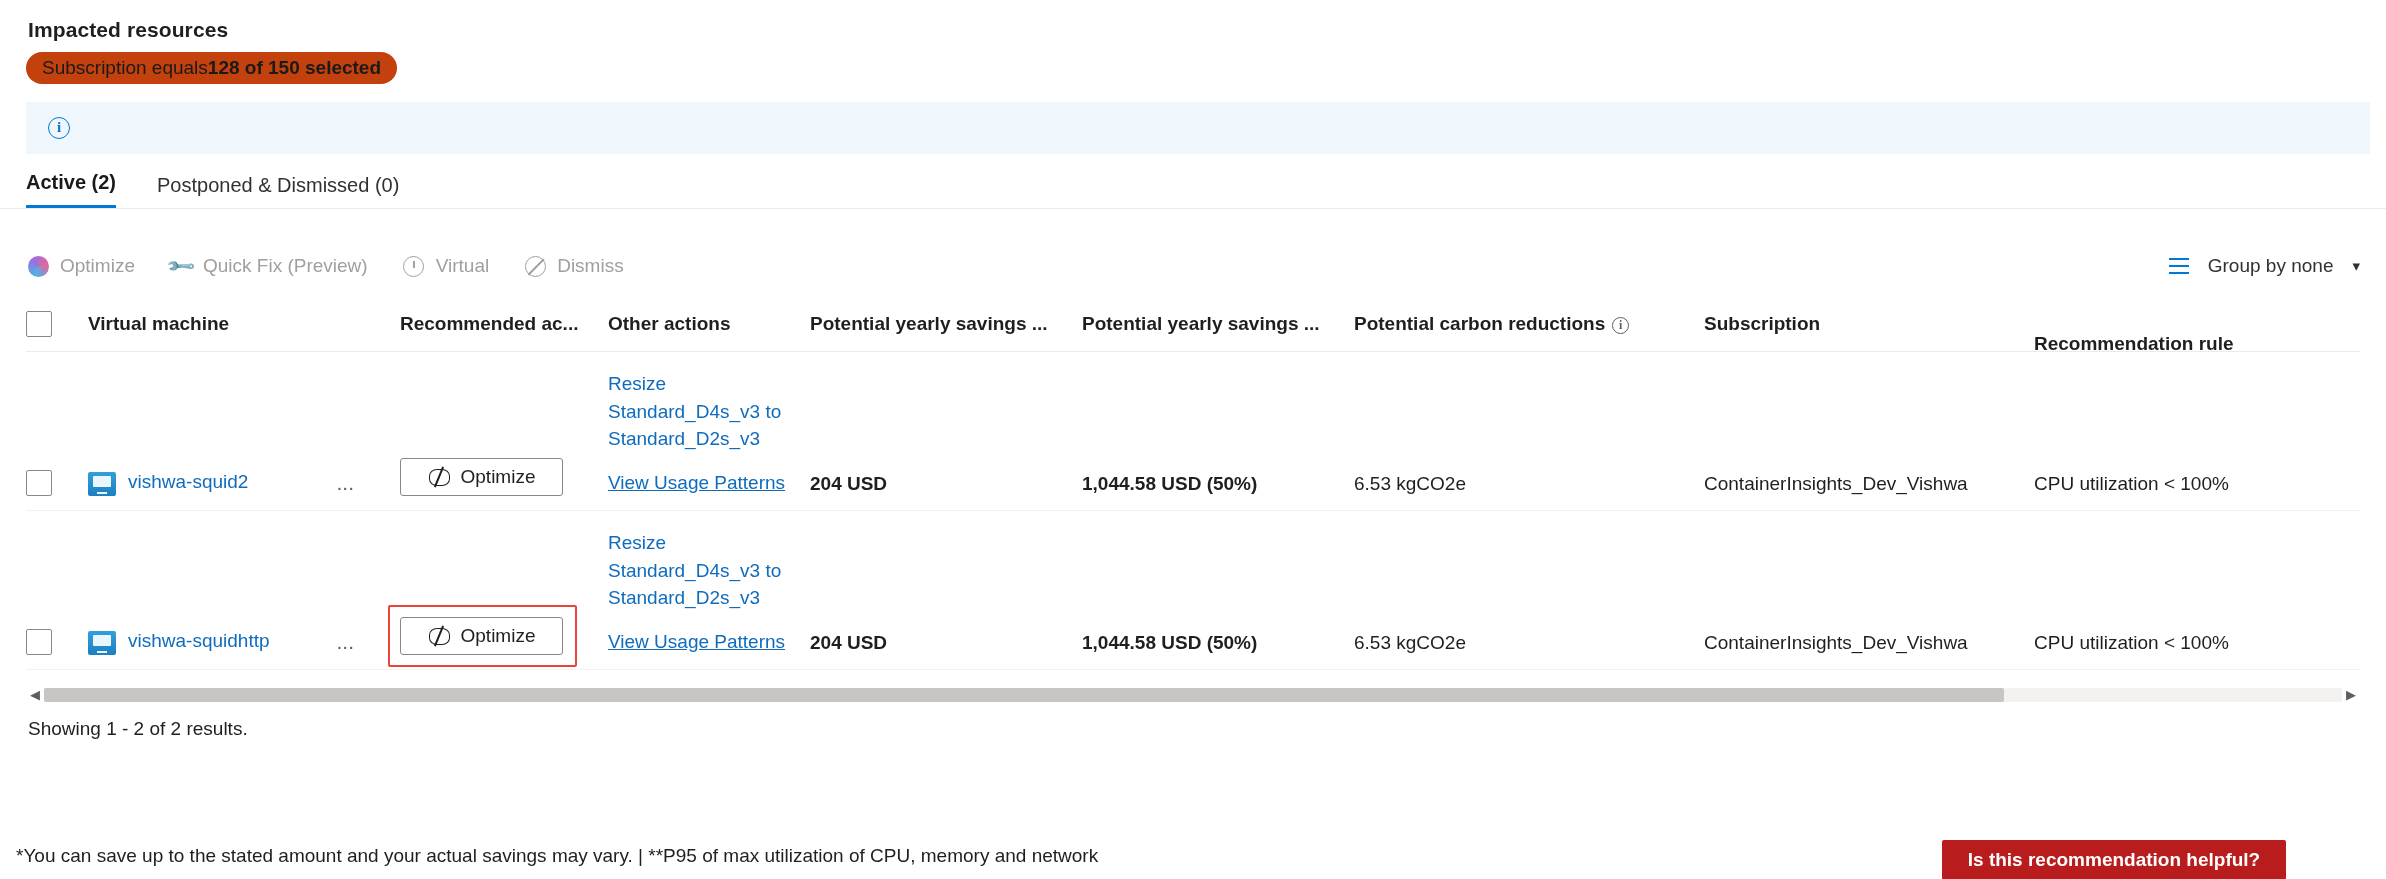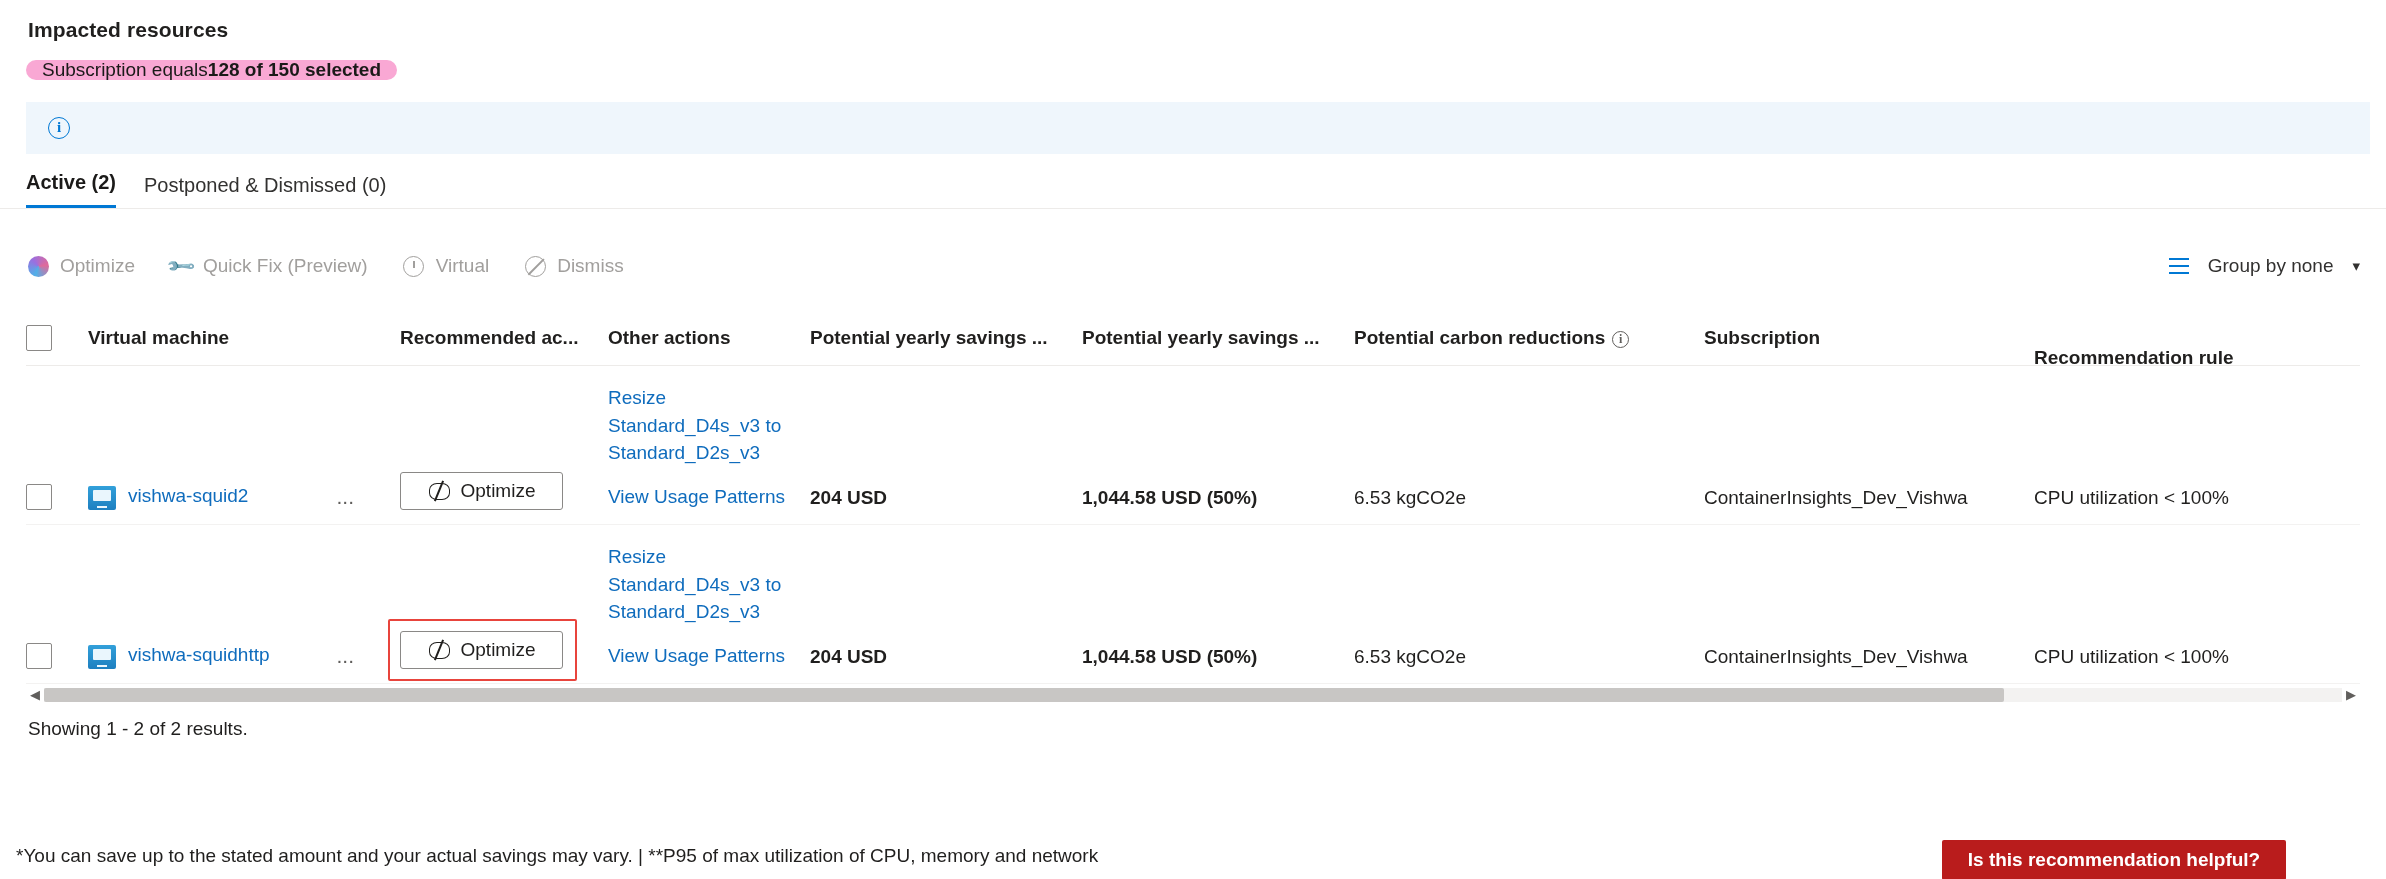--- a/index.html
+++ b/index.html
@@ -22,27 +22,27 @@
     position: absolute;
     left: 28px; top: 18px;
     font-size: 21px;
     font-weight: 600;
     color: #201f1e;
     letter-spacing: .1px;
   }
 
   .filter-pill {
     position: absolute;
-    left: 26px; top: 60px;
-    height: 20px;
+    left: 26px; top: 52px;
+    height: 32px;
     padding: 0 16px;
     display: flex;
     align-items: center;
     border-radius: 16px;
-    background: #f9a8d4;
+    background: #c2410c;
     font-size: 19px;
     color: #1b1a19;
     white-space: nowrap;
   }
   .filter-pill .bold { font-weight: 700; }
 
   
   .info-banner {
     position: absolute;
     left: 26px; top: 102px;
@@ -70,21 +70,21 @@
     font-size: 19px;
     color: #201f1e;
   }
 
   
   .tabs {
     position: absolute;
     left: 26px; top: 168px;
     display: flex;
     align-items: flex-end;
-    gap: 28px;
+    gap: 41px;
     height: 40px;
   }
   .tab {
     font-size: 20px;
     color: #323130;
     padding-bottom: 11px;
     cursor: pointer;
     white-space: nowrap;
   }
   .tab.active {
@@ -182,21 +182,21 @@
   .list-glyph i:nth-child(2){ top: 7px; }
   .list-glyph i:nth-child(3){ top: 14px; }
   .chev {
     font-size: 15px;
     color: #323130;
   }
 
   
   .table {
     position: absolute;
-    left: 26px; top: 310px;
+    left: 26px; top: 296px;
     width: 2334px;
   }
   .thead {
     display: flex;
     align-items: center;
     height: 56px;
     border-bottom: 1px solid #edebe9;
     font-size: 19px;
     font-weight: 700;
     color: #201f1e;
@@ -320,21 +320,21 @@
     pointer-events: none;
   }
 
   .link {
     font-size: 19px;
     color: #0f6cbd;
     line-height: 1.45;
     cursor: pointer;
     display: block;
   }
-  .link.gap { margin-top: 16px; }
+  .link.gap { margin-top: 16px; text-decoration: underline; }
 
   .cell-text {
     font-size: 19px;
     color: #201f1e;
     line-height: 1.3;
   }
   .cell-text.bold { font-weight: 700; }
 
   .info-sm {
     display: inline-block;

